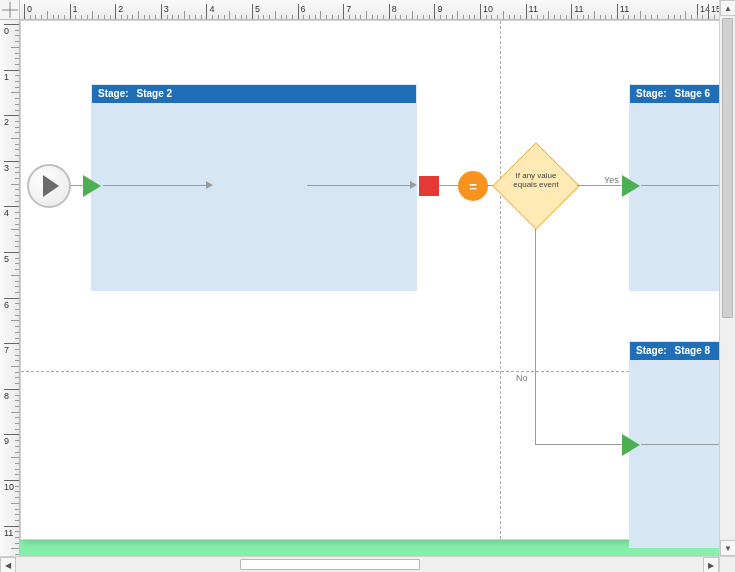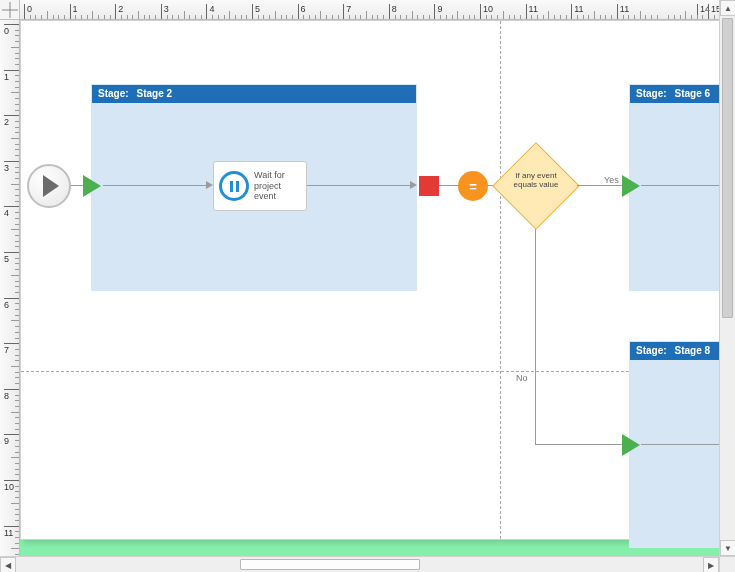--- a/index.html
+++ b/index.html
@@ -489,43 +489,34 @@
     <div class="start-circle" style="left:6px; top:143px">
       <div class="play-triangle"></div>
     </div>
 
     <div class="connector" style="left:50px; top:164px; width:14px; height:1px"></div>
     <div class="green-arrow" style="left:62px; top:154px"></div>
 
     <div class="connector" style="left:82px; top:164px; width:104px; height:1px"></div>
     <div class="arrowhead-r" style="left:185px; top:160px"></div>
 
-    <div class="wait-card" style="left:192px; top:140px">
-      <div class="wait-icon">
-        <div class="bars">
-            <span></span>
-            <span></span>
-          </div>
-      </div>
-      <div class="wait-label">Wait for project event</div>
-    </div>
 
     <div class="connector" style="left:286px; top:164px; width:104px; height:1px"></div>
     <div class="arrowhead-r" style="left:389px; top:160px"></div>
 
     <div class="red-square" style="left:398px; top:155px"></div>
 
     <div class="connector" style="left:418px; top:164px; width:58px; height:1px"></div>
 
     <div class="diamond" style="left:484px; top:134px"></div>
 
     <div class="orange-circle" style="left:437px; top:150px">
       <span>=</span>
     </div>
-    <div class="diamond-label" style="left:486px; top:150px">If any event equals value</div>
+    <div class="diamond-label" style="left:486px; top:150px">If any value equals event</div>
 
     <div class="connector" style="left:556px; top:164px; width:46px; height:1px"></div>
     <div class="branch-label" style="left:583px; top:154px">Yes</div>
     <div class="green-arrow" style="left:601px; top:154px"></div>
     <div class="connector" style="left:620px; top:164px; width:86px; height:1px"></div>
 
     <div class="connector" style="left:514px; top:208px; width:1px; height:216px"></div>
     <div class="branch-label" style="left:495px; top:352px">No</div>
     <div class="connector" style="left:514px; top:423px; width:88px; height:1px"></div>
     <div class="green-arrow" style="left:601px; top:413px"></div>

